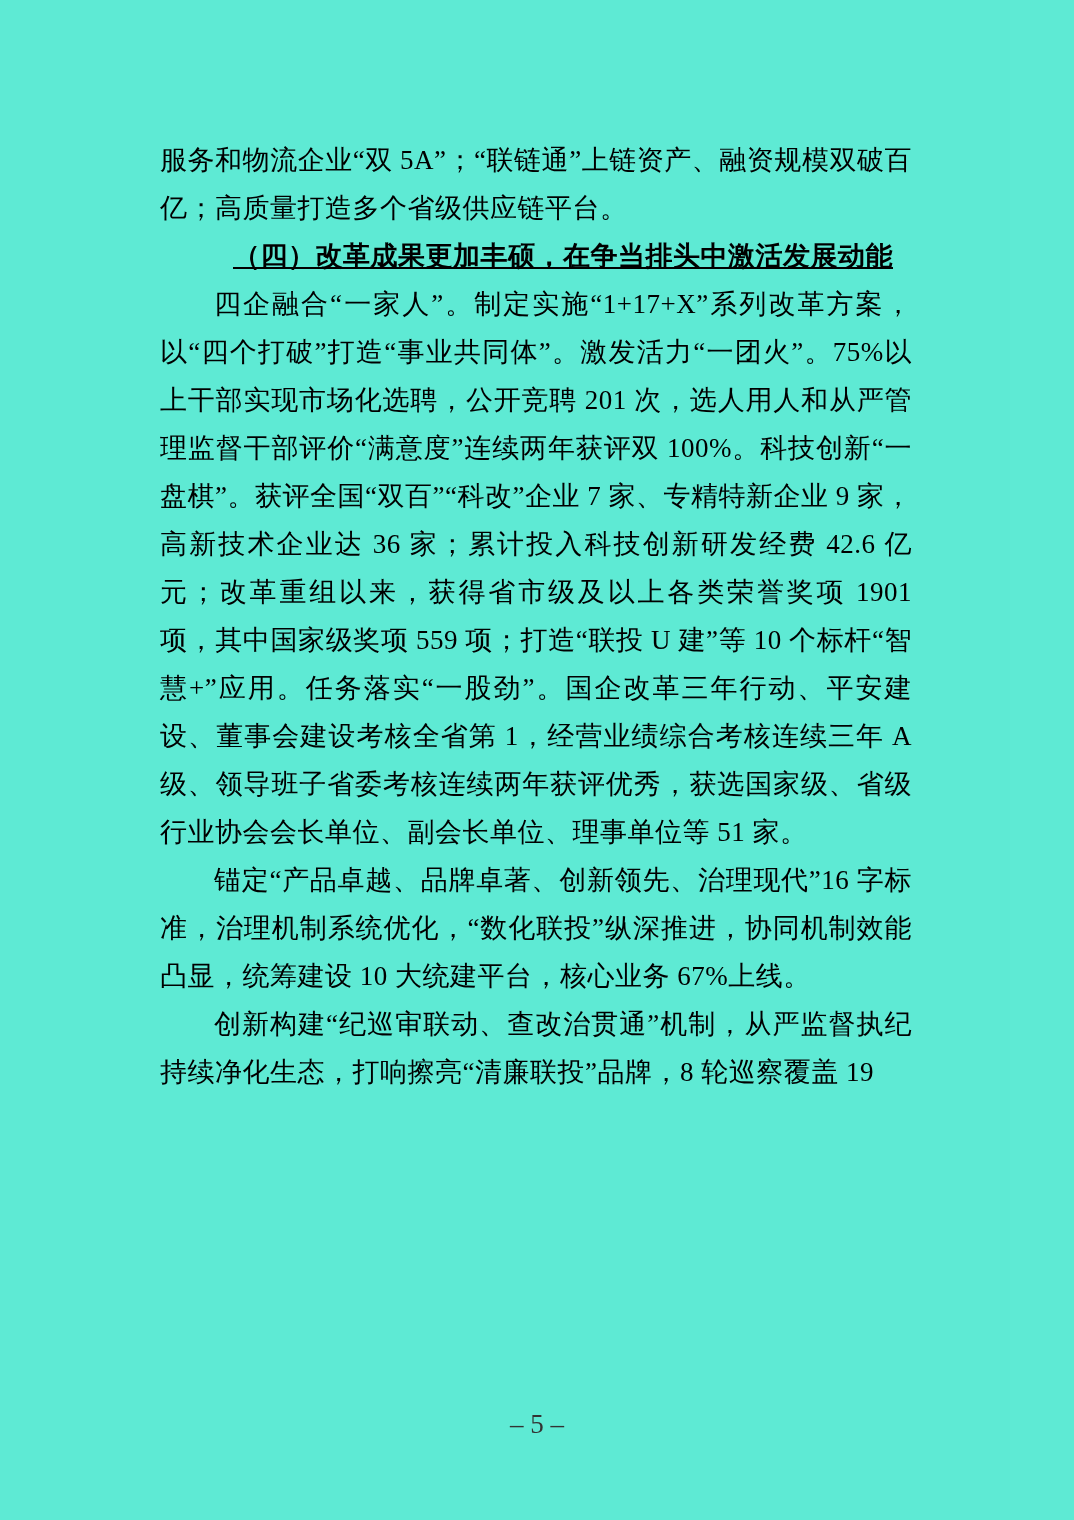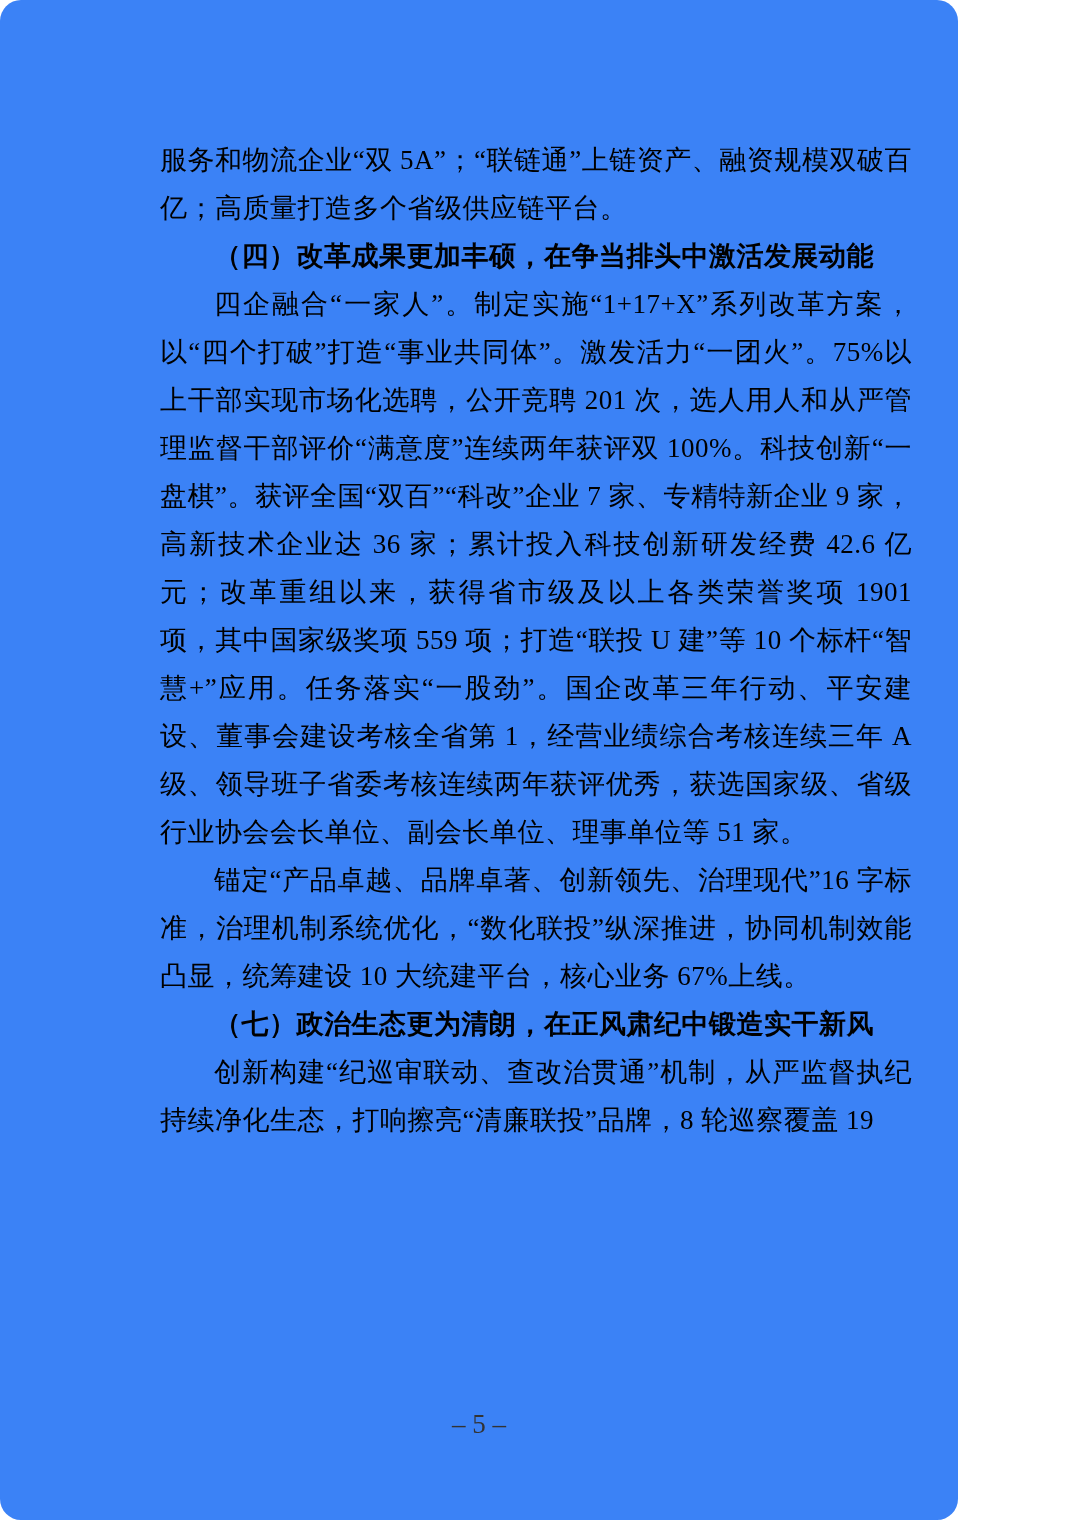--- a/index.html
+++ b/index.html
@@ -2,27 +2,26 @@
 <html><head>
 <meta charset="utf-8">
 <style>
   html, body {
     margin: 0;
     padding: 0;
     background: #ffffff;
   }
   .page {
     position: relative;
-    width: 958px;
+    width: 1074px;
     height: 1520px;
-    background: #3b82f6;
+    background: #5eead4;
     overflow: hidden;
     font-family: "Liberation Serif", "DejaVu Serif", serif;
     color: #000000;
-    border-radius: 21px;
   }
   .content {
     position: absolute;
     left: 160px;
     top: 136px;
     width: 752px;
   }
   .para {
     margin: 0;
     font-size: 27px;
@@ -30,21 +29,22 @@
     text-align: justify;
     text-justify: inter-character;
     letter-spacing: 0.5px;
     word-break: break-all;
   }
   .para.indent {
     text-indent: 2em;
   }
   .para.heading {
     font-weight: bold;
-    text-align: left;
+    text-align: center;
+    text-decoration: underline;
   }
   .page-footer {
     position: absolute;
     left: 0;
     top: 1400px;
     width: 100%;
     text-align: center;
     font-size: 27px;
     line-height: 48px;
     color: #333333;
@@ -52,19 +52,18 @@
 </style>
 </head>
 <body>
 
 <div class="page">
   <main class="content">
       <p class="para body">服务和物流企业“双 5A”；“联链通”上链资产、融资规模双破百亿；高质量打造多个省级供应链平台。</p>
       <p class="para heading indent">（四）改革成果更加丰硕，在争当排头中激活发展动能</p>
       <p class="para body indent">四企融合“一家人”。制定实施“1+17+X”系列改革方案，以“四个打破”打造“事业共同体”。激发活力“一团火”。75%以上干部实现市场化选聘，公开竞聘 201 次，选人用人和从严管理监督干部评价“满意度”连续两年获评双 100%。科技创新“一盘棋”。获评全国“双百”“科改”企业 7 家、专精特新企业 9 家，高新技术企业达 36 家；累计投入科技创新研发经费 42.6 亿元；改革重组以来，获得省市级及以上各类荣誉奖项 1901 项，其中国家级奖项 559 项；打造“联投 U 建”等 10 个标杆“智慧+”应用。任务落实“一股劲”。国企改革三年行动、平安建设、董事会建设考核全省第 1，经营业绩综合考核连续三年 A 级、领导班子省委考核连续两年获评优秀，获选国家级、省级行业协会会长单位、副会长单位、理事单位等 51 家。</p>
       <p class="para body indent">锚定“产品卓越、品牌卓著、创新领先、治理现代”16 字标准，治理机制系统优化，“数化联投”纵深推进，协同机制效能凸显，统筹建设 10 大统建平台，核心业务 67%上线。</p>
-      <p class="para heading indent">（七）政治生态更为清朗，在正风肃纪中锻造实干新风</p>
       <p class="para body indent">创新构建“纪巡审联动、查改治贯通”机制，从严监督执纪持续净化生态，打响擦亮“清廉联投”品牌，8 轮巡察覆盖 19</p>
     </main>
   <footer class="page-footer">
     <span>– 5 –</span>
   </footer>
 </div>
 
 </body></html>

